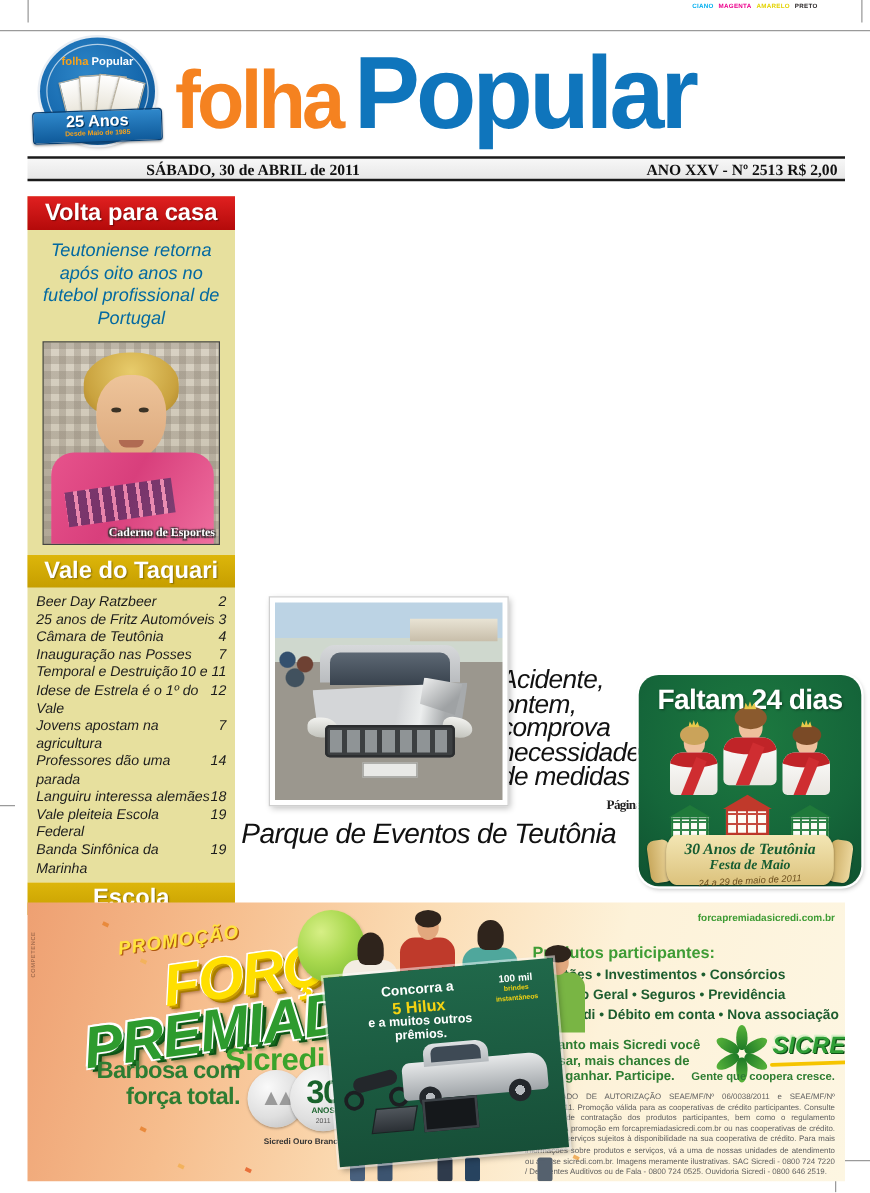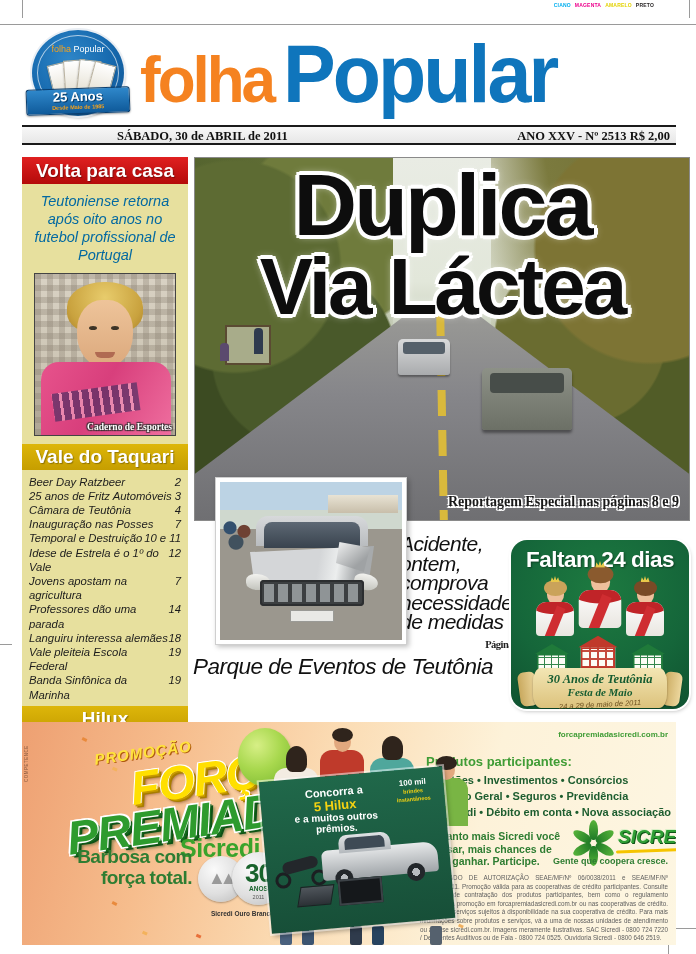--- a/index.html
+++ b/index.html
@@ -16,21 +16,21 @@
   .badge .seal { position:absolute; left:4px; top:0; width:92px; height:86px; border-radius:50%;
      background:radial-gradient(circle at 40% 35%, #2e86c8 0%, #1669ae 55%, #0d4f8c 100%);
      box-shadow:0 0 0 2px #e9eef4, 1px 2px 3px rgba(0,0,0,.35); }
   .badge .seal::before { content:""; position:absolute; inset:5px; border:1px solid rgba(255,255,255,.65); border-radius:50%; }
   .badge .papers { position:absolute; left:18px; top:30px; width:64px; height:34px; }
   .badge .papers i { position:absolute; width:22px; height:30px; background:linear-gradient(#fff,#e8e4d8); border:1px solid #b9b2a0; box-shadow:0 1px 2px rgba(0,0,0,.3); }
   .badge .papers i:nth-child(1){ left:0; top:3px; transform:rotate(-14deg); }
   .badge .papers i:nth-child(2){ left:14px; top:0; transform:rotate(-4deg); }
   .badge .papers i:nth-child(3){ left:28px; top:0; transform:rotate(6deg); }
   .badge .papers i:nth-child(4){ left:41px; top:3px; transform:rotate(15deg); }
-  .badge .seal-title { position:absolute; top:14px; width:100%; text-align:center; font-size:9px; font-weight:normal; }
+  .badge .seal-title { position:absolute; top:14px; width:100%; text-align:center; font-size:9px; font-weight:bold; }
   .badge .seal-title .o { color:#f6a21c; } .badge .seal-title .w { color:#fff; }
   .badge .ribbon { position:absolute; left:-2px; top:58px; width:104px; height:26px;
      background:linear-gradient(#2f88cb,#0f5a9a); border:1px solid #0a3f70; border-radius:3px;
      transform:rotate(-2deg); box-shadow:0 1px 2px rgba(0,0,0,.4); text-align:center; }
   .badge .ribbon .big { color:#fff; font-weight:bold; font-size:13px; line-height:15px; text-shadow:1px 1px 0 #063a66; }
   .badge .ribbon .small { color:#f6a21c; font-size:5.5px; font-weight:bold; line-height:6px; }
 
   .masthead { position:absolute; left:140px; top:28px; width:550px; height:92px; display:flex; align-items:baseline; gap:10px; z-index:5; white-space:nowrap; }
   .masthead .folha { font-size:62px; font-weight:bold; letter-spacing:-3px; color:#f58220; transform:scaleY(1.06); }
   .masthead .popular { font-size:79px; font-weight:bold; letter-spacing:-3px; color:#0f75bc; transform:scaleY(1.04); }
@@ -335,57 +335,41 @@
         </div>
       <div class="toc-row">
           <span class="toc-label">Vale pleiteia Escola Federal</span>
           <span class="toc-page">19</span>
         </div>
       <div class="toc-row">
           <span class="toc-label">Banda Sinfônica da Marinha</span>
           <span class="toc-page">19</span>
         </div>
     </div>
-    <div class="sec-head head-gold">Hilux</div>
+    <div class="sec-head head-gold">Escola</div>
     <div class="toc toc-serra">
       <div class="toc-row">
           <span class="toc-label">Sucesso da Farmácia Popular</span>
           <span class="toc-page">15</span>
         </div>
       <div class="toc-row">
           <span class="toc-label">Extensão da UFRGS</span>
           <span class="toc-page">16</span>
         </div>
       <div class="toc-row">
           <span class="toc-label">Ginásio em Barbosa</span>
           <span class="toc-page">16</span>
         </div>
       <div class="toc-row">
           <span class="toc-label">Trânsito de Garibaldi</span>
           <span class="toc-page">17</span>
         </div>
     </div>
   </div>
 
-  <div class="main-photo">
-    <div class="trees left"></div>
-    <div class="trees right"></div>
-    <div class="road"></div>
-    <div class="shelter"></div>
-    <div class="person-sm" style="left:12%; top:47%;"></div>
-    <div class="person-sm" style="left:5%; top:51%; height:18px; background:#5b4a6e;"></div>
-    <div class="van"></div>
-    <div class="car c2"></div>
-    <div class="car c1"></div>
-    <div class="headline">
-      <div class="l1">Duplica</div>
-      <div class="l2">Via Láctea</div>
-    </div>
-    <div class="mp-cap">Reportagem Especial nas páginas 8 e 9</div>
-  </div>
 
   <div class="inset">
     <div class="scene">
       <div class="bldg"></div>
       <div class="crowd"></div>
       <div class="crash-car">
         <div class="bumper"></div>
         <div class="roof"></div>
         <div class="glass"></div>
         <div class="hood"></div>

